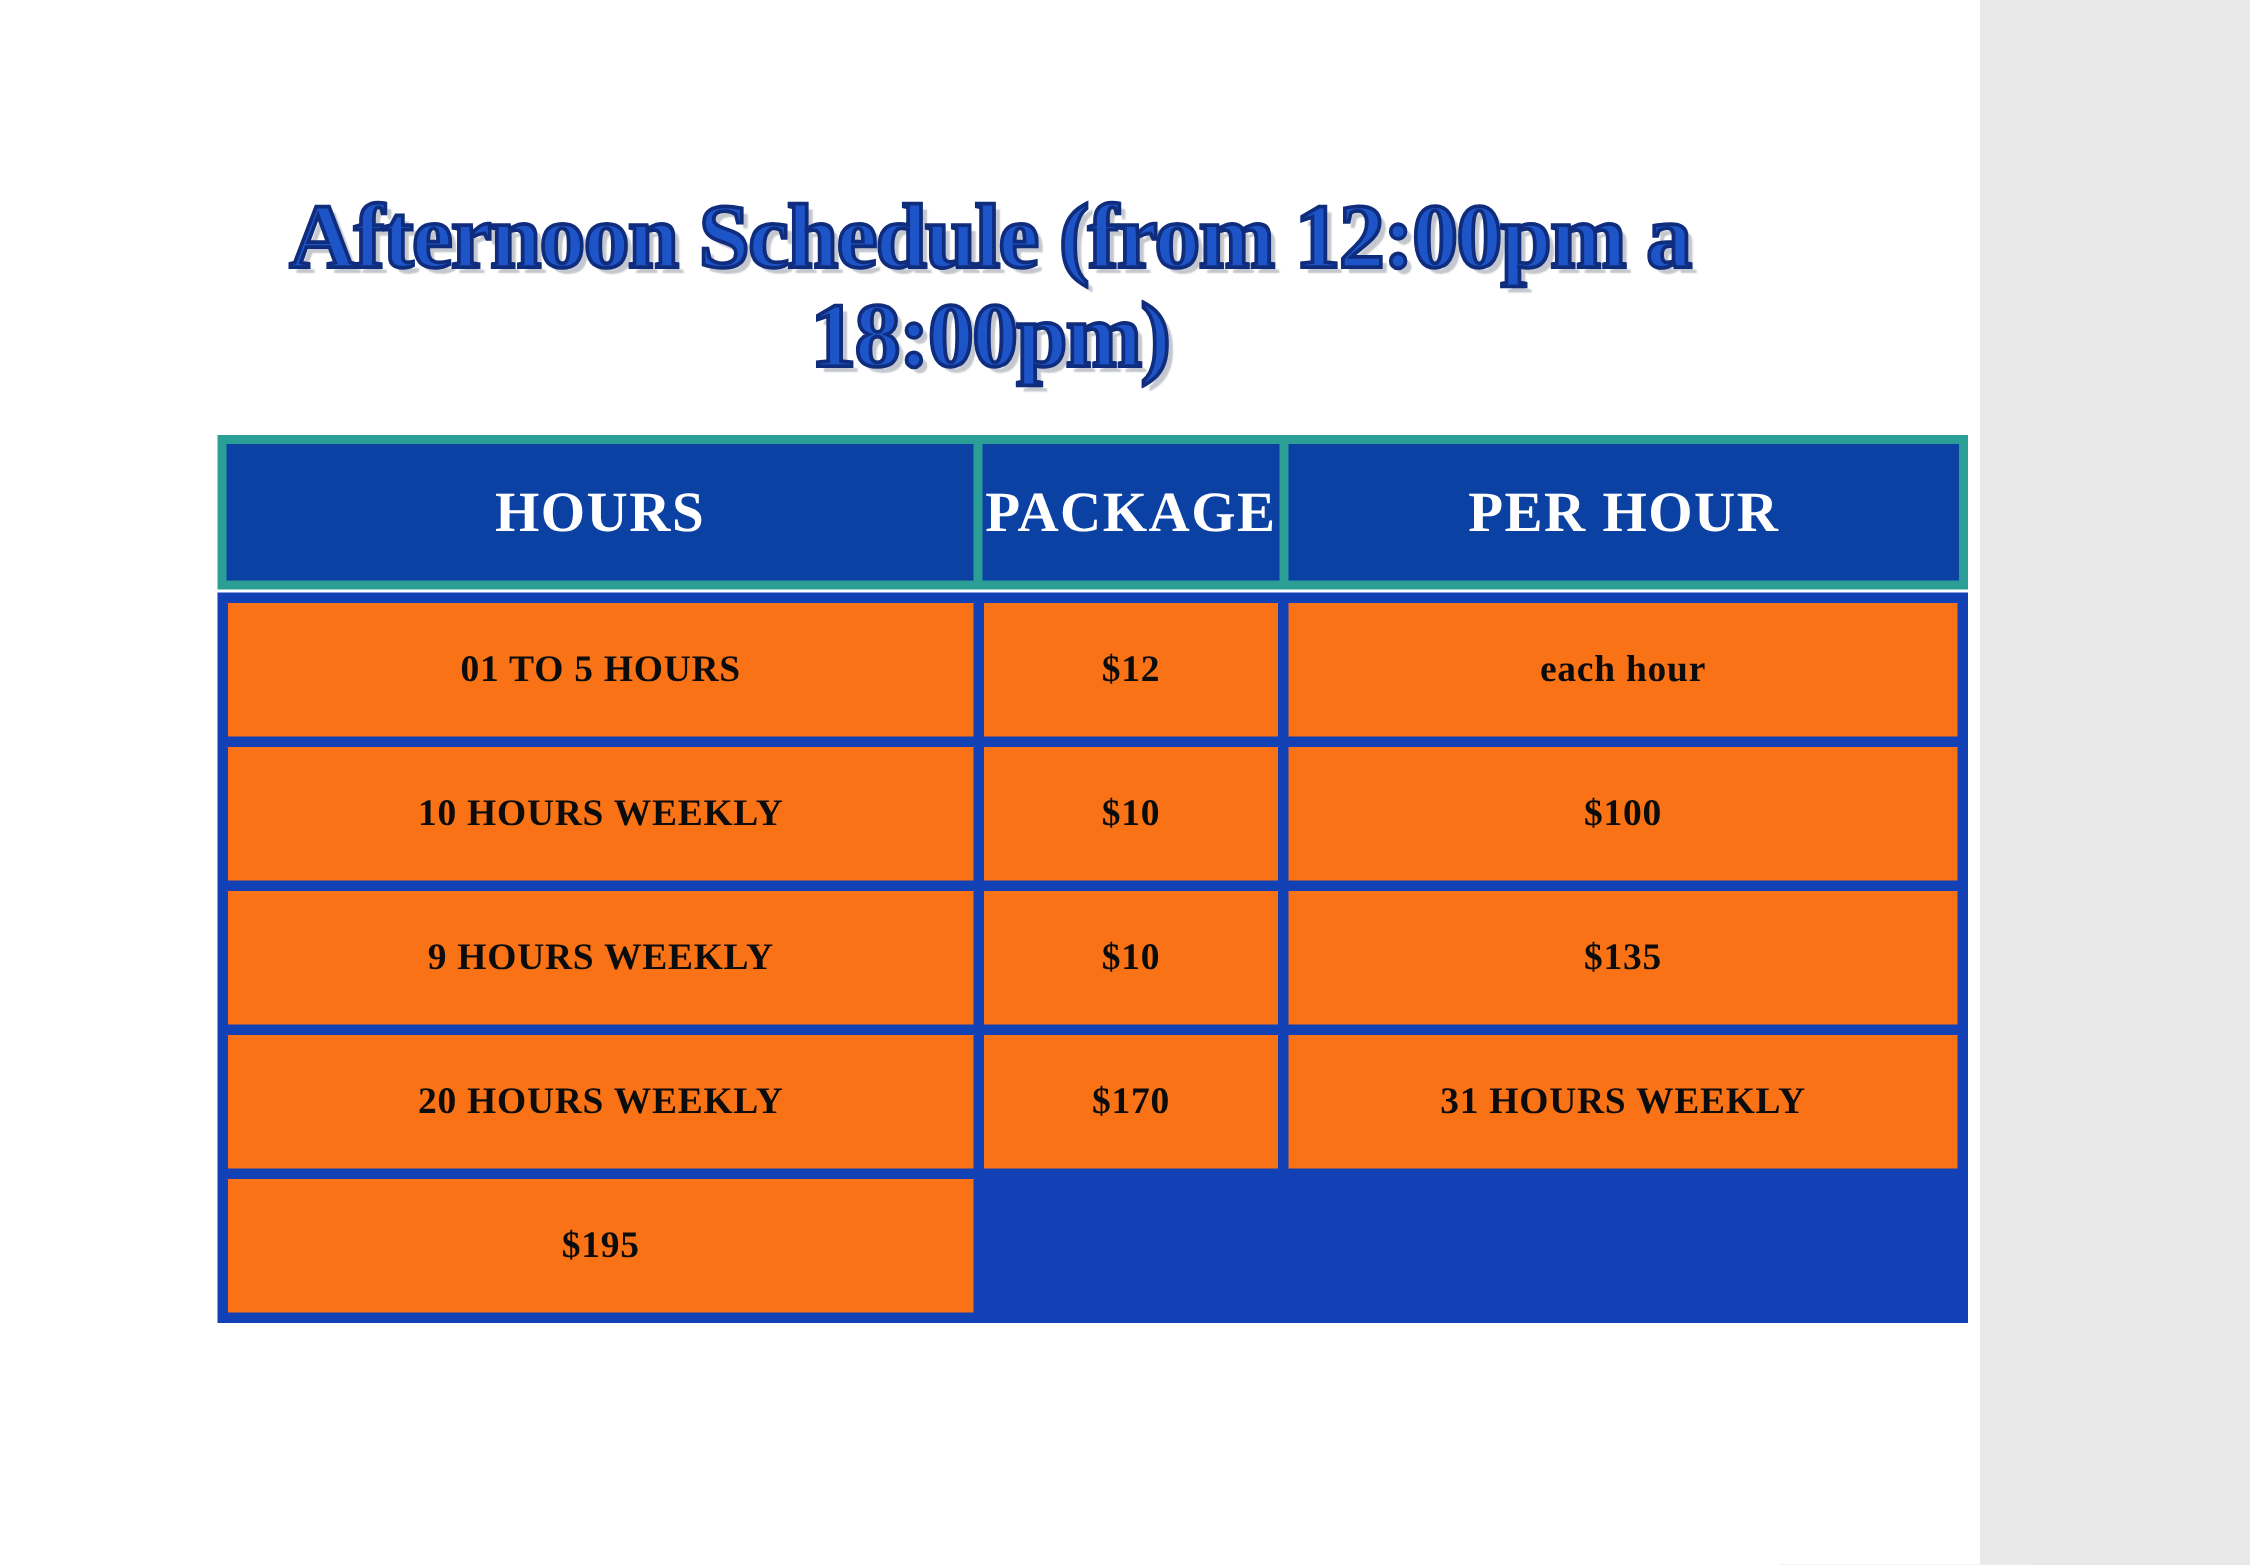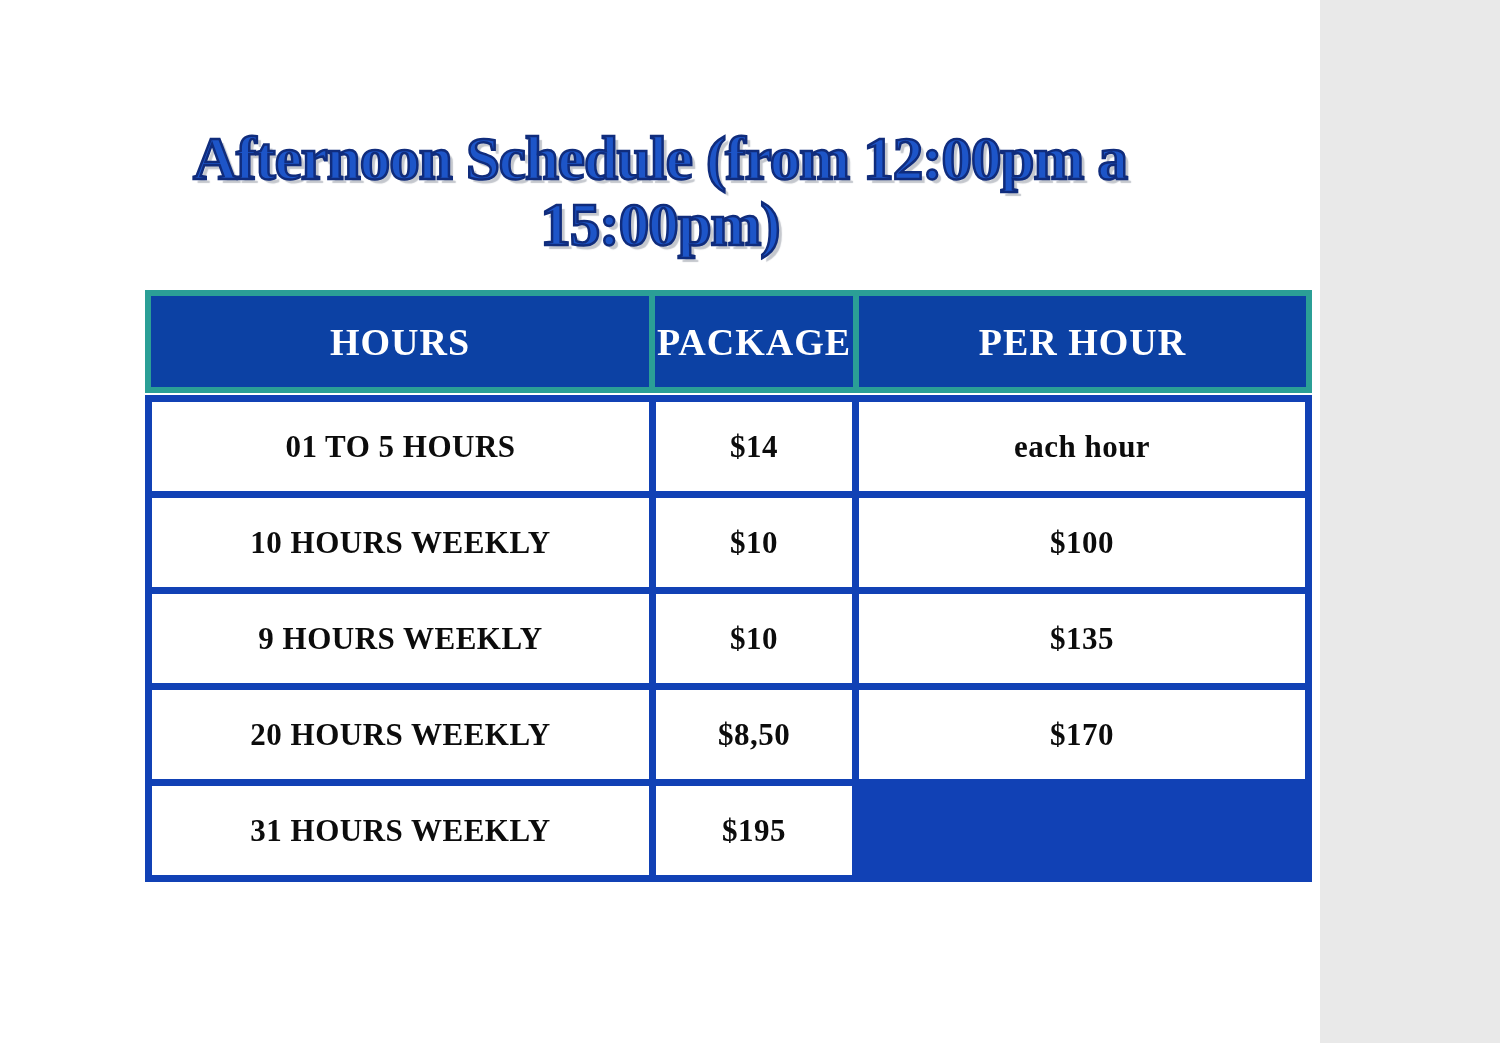--- a/index.html
+++ b/index.html
@@ -56,64 +56,63 @@
     margin-top: 2px;
     display: grid;
     grid-template-columns: 497px 196px 446px;
     grid-auto-rows: 89px;
     gap: 7px;
     padding: 7px;
     background: #1141b5;
     width: 1167px;
   }
   .body-cell {
-    background: #ffffff;
+    background: #f97316;
     color: #0c0c0c;
     display: flex;
     align-items: center;
     justify-content: center;
-    font-size: 31px;
+    font-size: 25px;
     font-weight: 700;
     letter-spacing: 0.5px;
     text-align: center;
   }
 </style>
 </head>
 <body>
 
 <div class="poster">
 
   <h1 class="title">
     <span class="line">Afternoon Schedule (from 12:00pm a</span>
-    <span class="line">15:00pm)</span>
+    <span class="line">18:00pm)</span>
   </h1>
 
   <div class="table-wrap">
 
     <div class="head-row">
       <div class="head-cell">HOURS</div>
       <div class="head-cell">PACKAGE</div>
       <div class="head-cell">PER HOUR</div>
     </div>
 
     <div class="body-grid">
       <div class="body-cell">01 TO 5 HOURS</div>
-      <div class="body-cell">$14</div>
+      <div class="body-cell">$12</div>
       <div class="body-cell">each hour</div>
 
       <div class="body-cell">10 HOURS WEEKLY</div>
       <div class="body-cell">$10</div>
       <div class="body-cell">$100</div>
 
       <div class="body-cell">9 HOURS WEEKLY</div>
       <div class="body-cell">$10</div>
       <div class="body-cell">$135</div>
 
       <div class="body-cell">20 HOURS WEEKLY</div>
-      <div class="body-cell">$8,50</div>
       <div class="body-cell">$170</div>
 
       <div class="body-cell">31 HOURS WEEKLY</div>
       <div class="body-cell">$195</div>
     </div>
 
   </div>
 </div>
 
 </body></html>

